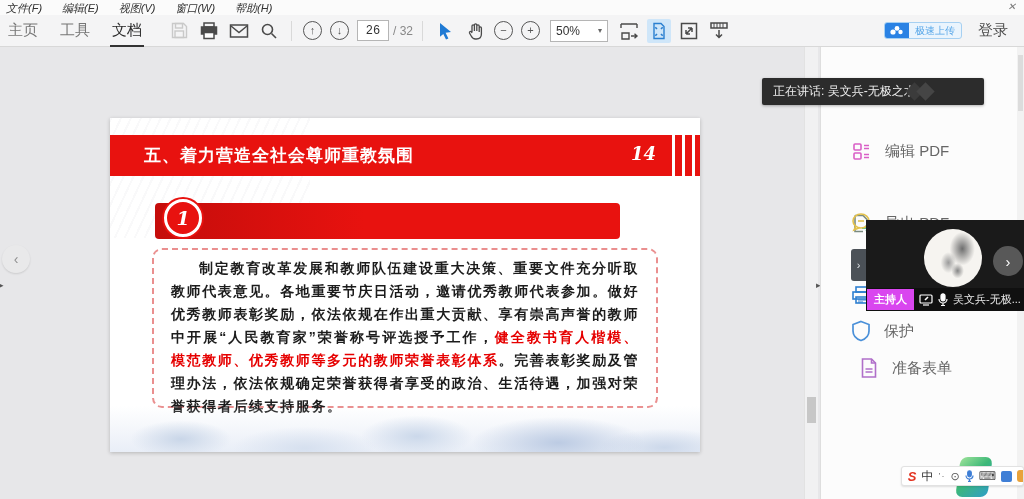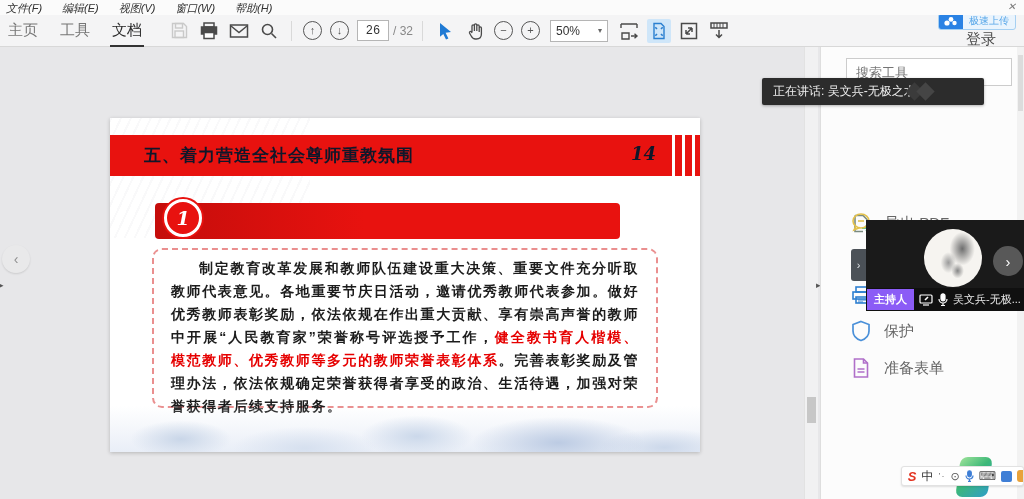--- a/index.html
+++ b/index.html
@@ -23,38 +23,38 @@
   .circle-btn { width:19px; height:19px; border:1.3px solid #555; border-radius:50%;
                 display:flex; align-items:center; justify-content:center; font-size:11px; color:#555;
                 margin:0 4px; line-height:1; }
   .page-input { width:32px; height:21px; border:1px solid #b5b5b5; background:#fff; text-align:center;
                 font-size:12px; color:#333; margin:0 4px; font-family:Liberation Mono, monospace; }
   .page-total { font-size:12px; color:#888; margin-right:2px; }
   .zoom-select { width:58px; height:22px; border:1px solid #b5b5b5; background:#fff; display:flex;
                  align-items:center; justify-content:space-between; padding:0 5px; font-size:12px; color:#333; margin:0 6px; }
   .zoom-caret { font-size:8px; color:#666; }
   .tb-icon.active-view { background:#cfe6f9; border-radius:2px; }
-  .tb-right { margin-left:auto; display:flex; align-items:center;flex-direction:column; }
+  .tb-right { margin-left:auto; display:flex; align-items:center; }
   .pan-badge { display:flex; align-items:center; height:17px; border:1px solid #a6d0f2; border-radius:3px;
                background:#eaf4fd; overflow:hidden; }
   .pan-logo { width:24px; height:17px; background:#2a82e4; display:flex; align-items:center; justify-content:center; }
   .pan-text { font-size:10px; color:#57a6e8; padding:0 6px; white-space:nowrap; }
   .login { font-size:15px; color:#4a4a4a; margin:0 8px 0 16px; }
 
   
   .main { position:absolute; top:47px; left:0; right:0; bottom:0; }
   .doc-pane { position:absolute; left:0; top:0; width:820px; height:100%; background:#e7e7e9; }
 
   
   .slide { position:absolute; left:110px; top:71px; width:590px; height:334px; background:#fff;
            box-shadow:0 1px 4px rgba(0,0,0,.22); overflow:hidden; }
   .slide-texture { position:absolute; left:0; top:0; width:200px; height:120px; opacity:.5;
       background:repeating-linear-gradient(115deg, #f3f3f5 0 2px, transparent 2px 9px); }
   .slide-banner { position:absolute; left:0; top:17px; width:562px; height:41px; background:#e8120f;
-                  display:flex; align-items:center; color:#0f172a; }
+                  display:flex; align-items:center; color:#ffffff; }
   .slide-title { font-size:17px; font-weight:bold; padding-left:34px; letter-spacing:1px; }
   .slide-pageno { position:absolute; right:16px; top:8px; font-style:italic; font-weight:bold;
                   font-size:18px; font-family:"DejaVu Serif",serif; }
   .banner-stripe { position:absolute; top:17px; width:7px; height:41px; background:#e8120f; }
   .stripe-1 { left:565px; } .stripe-2 { left:575px; } .stripe-3 { left:585px; }
 
   .point-banner { position:absolute; left:45px; top:85px; width:465px; height:36px; border-radius:4px;
                   background:linear-gradient(90deg,#c50d0b,#e8120f 45%); display:flex; align-items:center; }
   .point-circle { position:absolute; left:9px; top:-4px; width:38px; height:38px; border-radius:50%;
                   border:3px solid #fff; background:#e8120f; box-shadow:0 0 0 2px #e8120f;
@@ -117,21 +117,21 @@
       background:
         radial-gradient(18px 24px at 66% 34%, #6e6e6e 0%, rgba(110,110,110,0) 70%),
         radial-gradient(11px 15px at 42% 58%, #9b9b9b 0%, rgba(155,155,155,0) 70%),
         radial-gradient(9px 11px at 58% 72%, #868686 0%, rgba(134,134,134,0) 70%),
         #f6f4f0; }
   .vo-next { position:absolute; right:1px; top:26px; width:30px; height:30px; border-radius:50%;
              background:rgba(140,140,140,.55); color:#fff; display:flex; align-items:center; justify-content:center;
              font-size:15px; }
   .vo-bar { position:absolute; left:0; right:0; bottom:0; height:23px; background:#101010;
             display:flex; align-items:center; gap:5px; padding:0 1px; }
-  .host-badge { background:#8b5cf6; color:#fff; font-size:11px; font-weight:bold; padding:3px 7px 3px 7px;
+  .host-badge { background:#d946ef; color:#fff; font-size:11px; font-weight:bold; padding:3px 7px 3px 7px;
                 white-space:nowrap; }
   .vo-name { color:#e8e8e8; font-size:11px; white-space:nowrap; overflow:hidden; }
 
   
   .tray-logo { position:absolute; right:34px; bottom:2px; width:32px; height:40px; border-radius:7px;
                background:linear-gradient(135deg,#9fe39a 0%,#3db878 45%,#2f9fc7 100%);
                transform:skewX(-8deg); z-index:4; }
   .ime-bar { position:absolute; right:0; bottom:13px; height:20px; background:#fff; border:1px solid #e2e2e2;
              border-radius:3px; display:flex; align-items:center; gap:5px; padding:0 2px 0 6px; z-index:5;
              box-shadow:0 1px 2px rgba(0,0,0,.12); }
@@ -288,25 +288,33 @@
       <div class="doc-scroll-thumb"></div>
     </div>
 
     <div class="left-nav-circle">‹</div>
     <span class="edge-handle left">▸</span>
   </div>
 
   <span class="edge-handle panel">▸</span>
 
   <div class="tools-panel">
-    <div class="search-box">
-      <input type="text" placeholder="搜索工具" style="">
-    </div>
-
-
+
+
+    <div class="tool-row" style="left:30px; top:94px;">
+      <span>
+        <svg width="21" height="21" viewBox="0 0 21 21" fill="none" stroke="#d95fc6" stroke-width="1.6">
+          <rect x="3" y="3" width="7" height="6" rx="1"></rect>
+            <path d="M13 4.5 h5 M13 7.5 h5"></path>
+            <rect x="3" y="12" width="7" height="6" rx="1"></rect>
+            <path d="M13 13.5 h5 M13 16.5 h5"></path>
+        </svg>
+      </span>
+      <span class="tool-label">编辑 PDF</span>
+    </div>
 
     <div class="tool-row" style="left:30px; top:126px;margin-top:40px;">
       <span>
         <svg width="21" height="21" viewBox="0 0 21 21" fill="none" stroke="#3bb06f" stroke-width="1.6">
           <path d="M4 2.5 h8 l4 4 v5" stroke="#7a8a80"></path>
             <path d="M4 2.5 v16 h8" stroke="#7a8a80"></path>
             <path d="M11 15 h7 M15 11.8 L18.4 15 L15 18.2"></path>
         </svg>
       </span>
       <span class="tool-label">导出 PDF</span>
@@ -344,21 +352,21 @@
 
     <div class="tool-row" style="left:30px; top:273px;">
       <span>
         <svg width="20" height="22" viewBox="0 0 20 22" fill="none" stroke="#4a90d9" stroke-width="1.7">
           <path d="M10 1.5 L18 4.5 V11 c0 5-3.5 8-8 9.5 C5.5 19 2 16 2 11 V4.5 Z"></path>
         </svg>
       </span>
       <span class="tool-label">保护</span>
     </div>
 
-    <div class="tool-row" style="left:30px; top:310px;">
+    <div class="tool-row" style="left:38px; top:310px;">
       <span>
         <svg width="20" height="22" viewBox="0 0 20 22" fill="none" stroke="#b06fc9" stroke-width="1.6">
           <path d="M3.5 2 h9 l4 4 v14 h-13 z"></path>
             <path d="M12.5 2 v4 h4"></path>
             <path d="M6.5 12 h7 M6.5 15 h7" stroke-width="1.3"></path>
         </svg>
       </span>
       <span class="tool-label">准备表单</span>
     </div>
 

